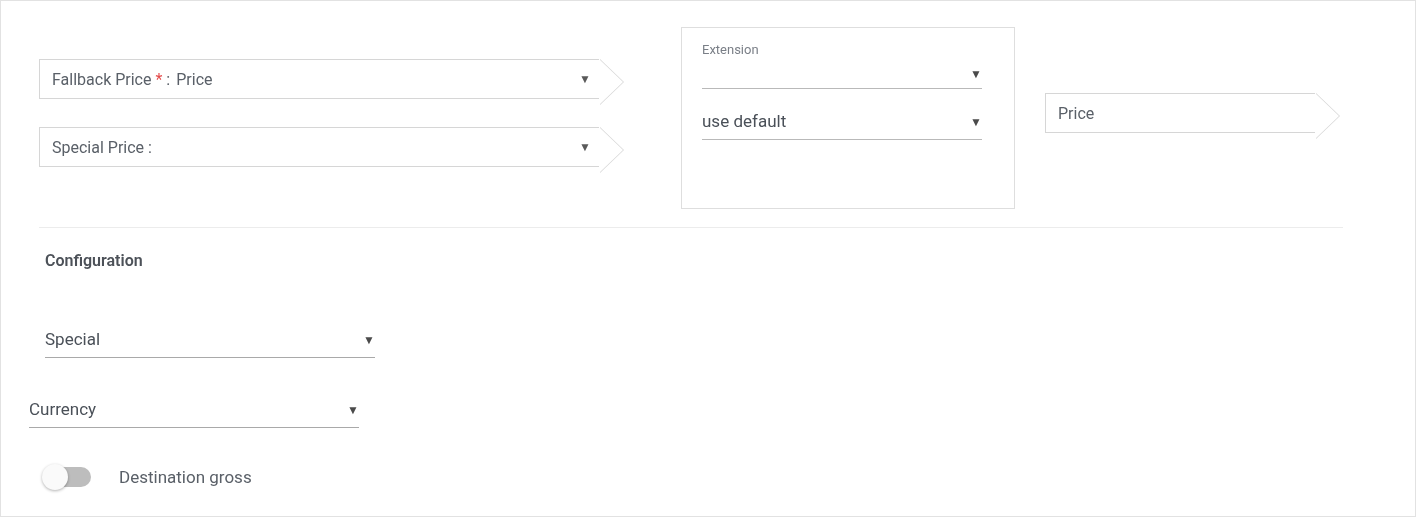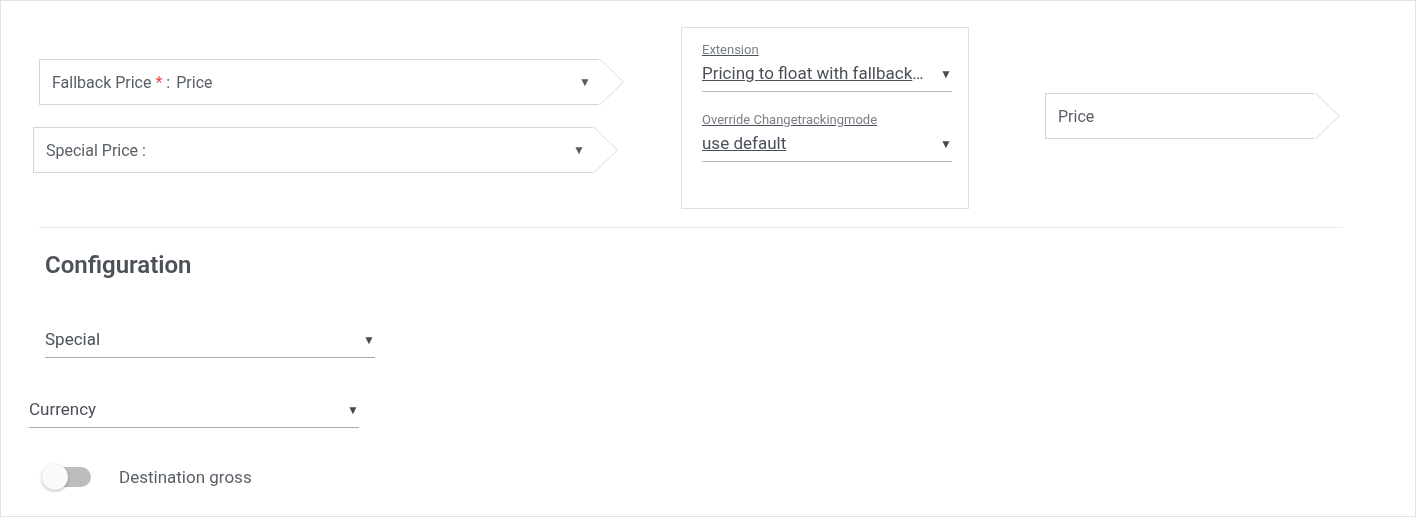--- a/index.html
+++ b/index.html
@@ -23,21 +23,21 @@
       width:1416px;
       height:517px;
       border:1px solid var(--border-light);
       position:relative;
       padding:0;
       overflow:hidden;
     }
     
     .arrow-select{
       position:absolute;
-      height:46px;
+      height:40px;
       background:#fff;
       border:1px solid var(--border);
       border-right:none;
       display:flex;
       align-items:center;
       padding:0 40px 0 12px;
       font-size:16px;
       color:var(--text-label);
       cursor:pointer;
     }
@@ -60,23 +60,22 @@
       right:8px;
       top:50%;
       transform:translateY(-50%);
       font-size:12px;
       color:#5a5a5a;
     }
     
     .ext-panel{
       position:absolute;
       border:1px solid var(--panel-border);
-      padding:14px 16px 14px 20px;
-      width:288px;
-      text-decoration:underline;
+      padding:14px 32px 14px 20px;
+      width:334px;
     }
     .mini-label{
       font-size:13px;
       color:var(--text-muted);
       margin-bottom:4px;
       display:block;
     }
     .underline-select{
       position:relative;
       width:100%;
@@ -103,21 +102,21 @@
       border-bottom:1px solid #a9a9a9;
     }
     .divider{
       position:absolute;
       left:38px;right:72px;
       height:1px;
       background:#ececec;
     }
     .section-title{
       position:absolute;
-      font-size:24px;
+      font-size:16px;
       font-weight:600;
       color:#4c5158;
     }
     
     .toggle-row{
       position:absolute;
       display:flex;
       align-items:center;
       gap:28px;
     }
@@ -152,35 +151,33 @@
 <div class="page-frame">
 
   <div class="arrow-select" style="left:38px;top:58px;width:560px;">
     <span class="label">Fallback Price</span>
     <span class="req">*</span>
     <span>:</span>
     <span class="value">Price</span>
     <span class="caret">▼</span>
   </div>
 
-  <div class="arrow-select" style="left:32px;top:126px;width:560px;">
+  <div class="arrow-select" style="left:38px;top:126px;width:560px;">
     <span class="label">Special Price :</span>
     <span class="value"></span>
     <span class="caret">▼</span>
   </div>
 
   <div class="ext-panel" style="left:680px;top:26px;height:182px;">
 
     <span class="mini-label">Extension</span>
     <div class="underline-select" style="margin-bottom:20px;">
-      <span>Pricing to float with fallback ...</span>
-      <span class="caret">▼</span>
-    </div>
-
-    <span class="mini-label">Override Changetrackingmode</span>
+      <span class="caret">▼</span>
+    </div>
+
     <div class="underline-select">
       <span>use default</span>
       <span class="caret">▼</span>
     </div>
   </div>
 
   <div class="arrow-select price-arrow" style="left:1044px;top:92px;">
     <span class="label">Price</span>
   </div>
 

